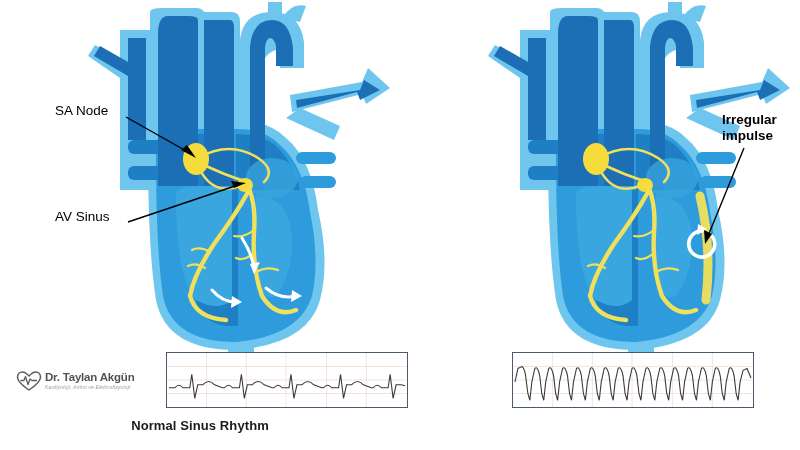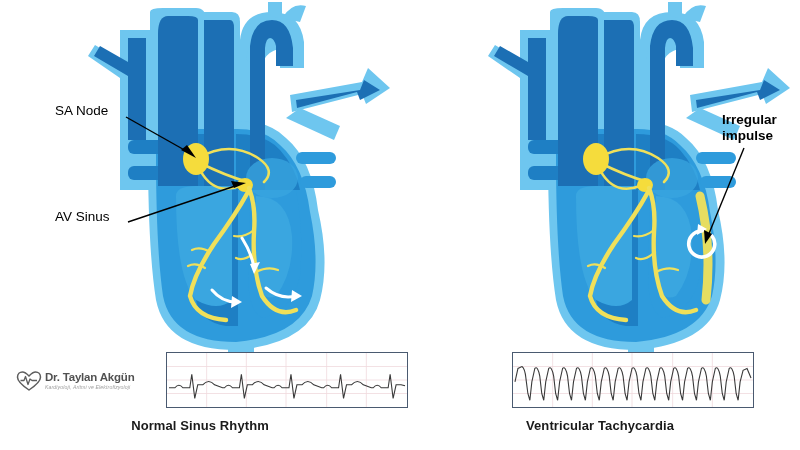--- a/index.html
+++ b/index.html
@@ -270,21 +270,20 @@
                  L92,16 Q95,13 97,24 L99,42 L101,49 L103,30 L106,16 Q109,13 111,24
                  L113,42 L115,49 L117,30 L120,16 Q123,13 125,24 L127,42 L129,49 L131,30
                  L134,16 Q137,13 139,24 L141,42 L143,49 L145,30 L148,16 Q151,13 153,24
                  L155,42 L157,49 L159,30 L162,16 Q165,13 167,24 L169,42 L171,49 L173,30
                  L176,16 Q179,13 181,24 L183,42 L185,49 L187,30 L190,16 Q193,13 195,24
                  L197,42 L199,49 L201,30 L204,16 Q207,13 209,24 L211,42 L213,49 L215,30
                  L218,16 Q221,13 223,24 L225,42 L227,49 L229,30 L232,18 L236,16 L240,26" fill="none" stroke="#3A3A3A" stroke-width="1.1"></path>
       </svg>
     </div>
 
-    <div class="caption" style="top:418px;">Ventricular Tachycardia</div>
   </div>
 
   <svg width="800" height="450" style="position:absolute;left:0;top:0;pointer-events:none;">
     <g stroke="#000000" stroke-width="1.4" fill="none">
       <line x1="126" y1="117" x2="188" y2="152"></line>
       <line x1="128" y1="222" x2="238" y2="185"></line>
       <line x1="744" y1="148" x2="708" y2="236"></line>
     </g>
     <g fill="#000000">
       <polygon points="196,158 181,150 187,145"></polygon>

